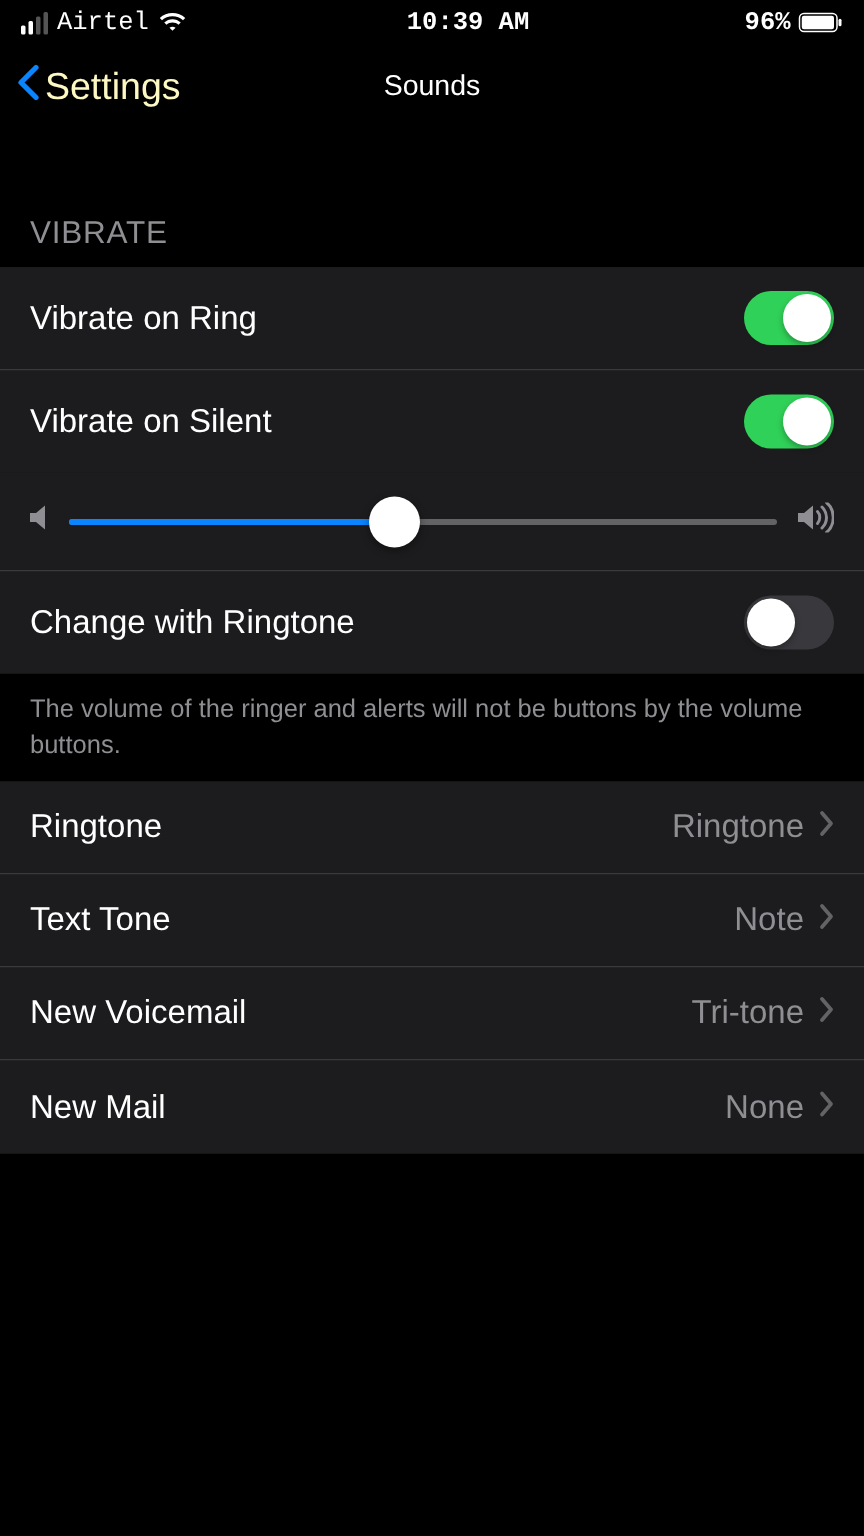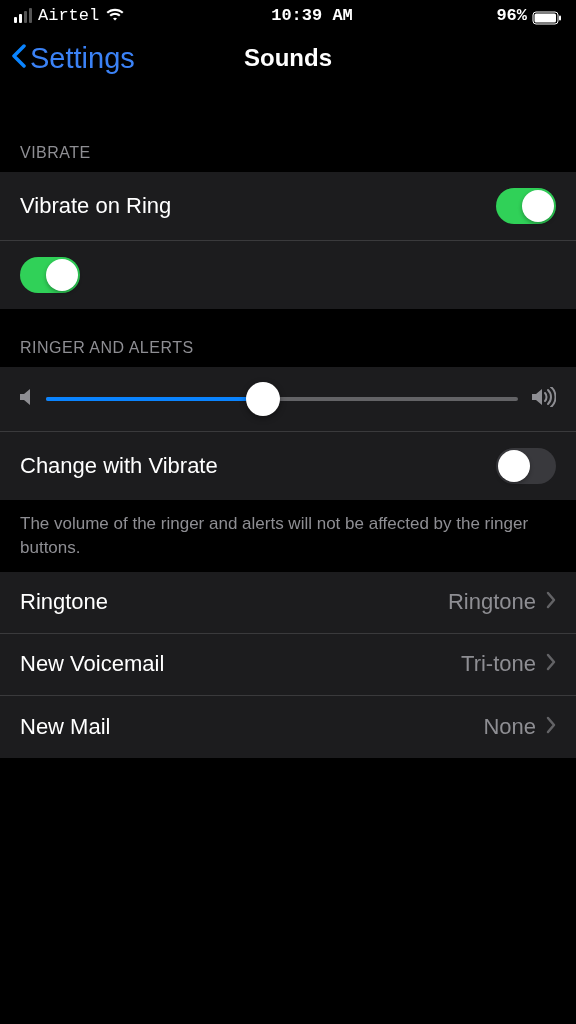--- a/index.html
+++ b/index.html
@@ -50,61 +50,61 @@
     .status-center {
       position: absolute;
       left: 50%;
       transform: translateX(-50%);
       font-size: 17px;
       font-weight: 600;
       margin-left: 24px;
     }
     .status-right {
       display: flex;
-      align-items: flex-end;
+      align-items: center;
       gap: 5px;
       margin-left: 22px;
     }
     .battery-icon {
       display: flex;
       align-items: center;
     }
     .nav-bar {
       height: 56px;
       display: flex;
       align-items: center;
       padding: 0 10px;
       position: relative;
       background: #000;
     }
     .back-button {
       display: flex;
       align-items: center;
       gap: 4px;
-      color: #3b82f6;
-      font-size: 29px;
+      color: #fef9c3;
+      font-size: 25px;
     }
     .back-chevron {
       font-size: 30px;
       font-weight: 300;
       line-height: 1;
     }
     .nav-title {
       position: absolute;
       left: 50%;
       transform: translateX(-50%);
-      font-size: 24px;
-      font-weight: 700;
+      font-size: 19px;
+      font-weight: 400;
     }
     .content {
       background: #000;
     }
     .section-header {
       padding: 30px 20px 10px;
-      font-size: 16px;
+      font-size: 21px;
       color: #8e8e93;
       letter-spacing: 0.5px;
       text-transform: uppercase;
     }
     .section-header.first {
       padding-top: 58px;
     }
     .cell {
       background: #1c1c1e;
       padding: 16px 20px;
@@ -254,27 +254,27 @@
 
   <div class="section-header first">VIBRATE</div>
   <div class="group">
     <div class="cell">
       <span class="cell-label">Vibrate on Ring</span>
       <div class="toggle on">
         <div class="toggle-knob"></div>
       </div>
     </div>
     <div class="cell">
+      <span class="cell-label">Vibrate on Silent</span>
       <div class="toggle on">
         <div class="toggle-knob"></div>
       </div>
     </div>
   </div>
 
-  <div class="section-header">RINGER AND ALERTS</div>
   <div class="group">
     <div class="slider-cell">
       <span class="speaker-icon">
         <svg width="12" height="18" viewBox="0 0 12 18" fill="#8e8e93">
           <path d="M0 6 L0 12 L4 12 L10 17 L10 1 L4 6 Z"></path>
         </svg>
       </span>
       <div class="slider">
         <div class="slider-fill"></div>
         <div class="slider-thumb"></div>
@@ -282,41 +282,52 @@
       <span class="speaker-icon">
         <svg width="24" height="20" viewBox="0 0 24 20" fill="#8e8e93">
           <path d="M0 7 L0 13 L4 13 L10 18 L10 2 L4 7 Z"></path>
           <path d="M13 6 C15 8 15 12 13 14" stroke="#8e8e93" stroke-width="2" fill="none" stroke-linecap="round"></path>
           <path d="M16 3 C20 7 20 13 16 17" stroke="#8e8e93" stroke-width="2" fill="none" stroke-linecap="round"></path>
           <path d="M19 0 C25 5 25 15 19 20" stroke="#8e8e93" stroke-width="2" fill="none" stroke-linecap="round"></path>
         </svg>
       </span>
     </div>
     <div class="cell">
-      <span class="cell-label">Change with Vibrate</span>
+      <span class="cell-label">Change with Ringtone</span>
       <div class="toggle off">
         <div class="toggle-knob"></div>
       </div>
     </div>
   </div>
-  <div class="footer-text">The volume of the ringer and alerts will not be affected by the ringer buttons.</div>
+  <div class="footer-text">The volume of the ringer and alerts will not be buttons by the volume buttons.</div>
 
   <div class="group">
     <div class="cell">
       <span class="cell-label">Ringtone</span>
       <div class="cell-value">
         <span>Ringtone</span>
         <span class="chevron">
           <svg width="10" height="18" viewBox="0 0 10 18" fill="none">
               <path d="M2 2 L8 9 L2 16" stroke="#636366" stroke-width="2.5" stroke-linecap="round" stroke-linejoin="round"></path>
             </svg>
         </span>
       </div>
     </div>
     <div class="cell">
+      <span class="cell-label">Text Tone</span>
+      <div class="cell-value">
+        <span>Note</span>
+        <span class="chevron">
+          <svg width="10" height="18" viewBox="0 0 10 18" fill="none">
+              <path d="M2 2 L8 9 L2 16" stroke="#636366" stroke-width="2.5" stroke-linecap="round" stroke-linejoin="round"></path>
+            </svg>
+        </span>
+      </div>
+    </div>
+    <div class="cell">
       <span class="cell-label">New Voicemail</span>
       <div class="cell-value">
         <span>Tri-tone</span>
         <span class="chevron">
           <svg width="10" height="18" viewBox="0 0 10 18" fill="none">
               <path d="M2 2 L8 9 L2 16" stroke="#636366" stroke-width="2.5" stroke-linecap="round" stroke-linejoin="round"></path>
             </svg>
         </span>
       </div>
     </div>

